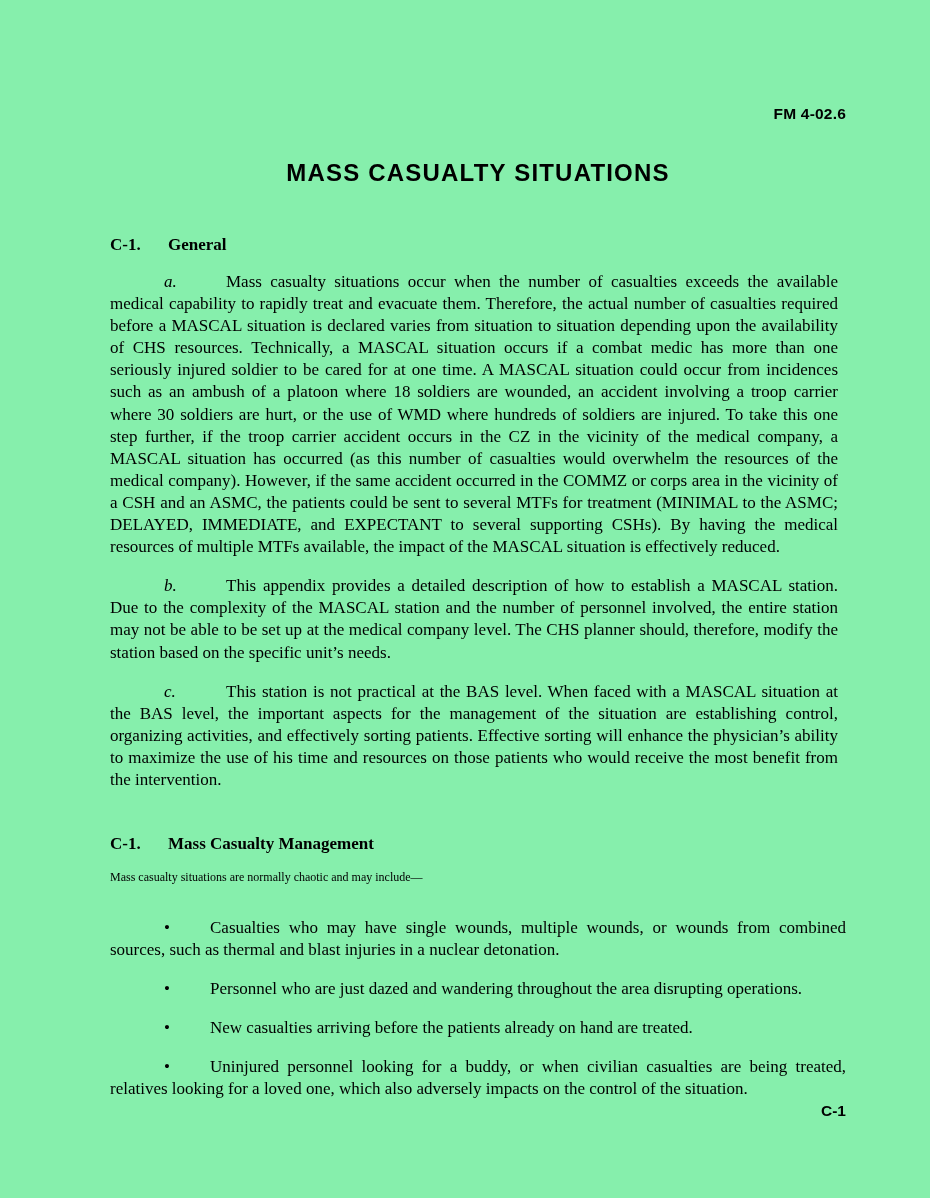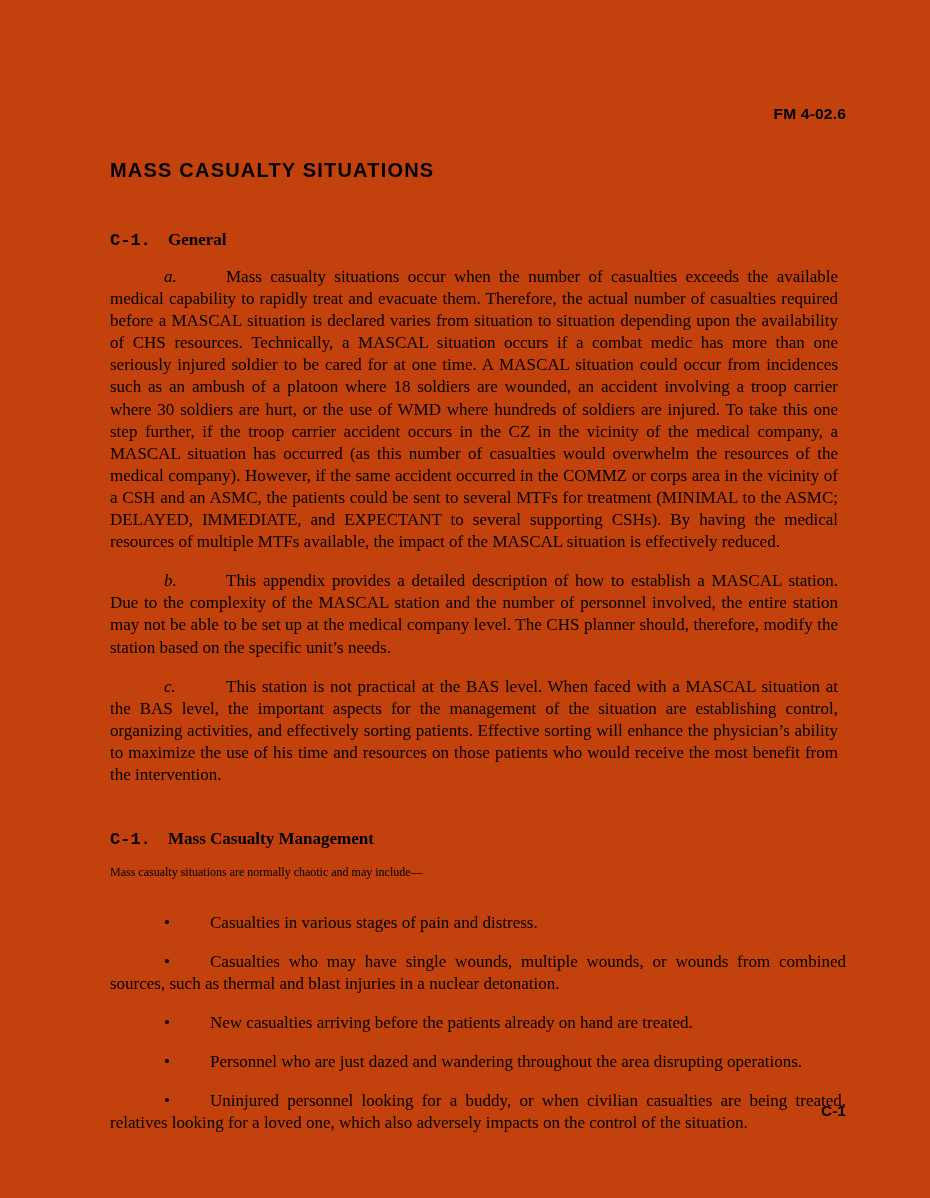--- a/index.html
+++ b/index.html
@@ -9,56 +9,55 @@
   }
   body {
     font-family: "Liberation Serif", serif;
     color: #000000;
   }
   .page {
     position: relative;
     width: 930px;
     height: 1198px;
     margin: 0 auto;
-    background: #c2410c;
+    background: #86efac;
     box-sizing: border-box;
     padding: 105px 84px 40px 110px;
   }
   .doc-number {
     text-align: right;
     font-family: "Liberation Sans", sans-serif;
     font-weight: bold;
     font-size: 15.5px;
     letter-spacing: 0.2px;
     margin: 0 0 36px 0;
   }
   .appendix-label {
     text-align: center;
     font-family: "Liberation Sans", sans-serif;
     font-size: 16px;
     letter-spacing: 0.6px;
     margin: 0 0 26px 0;
   }
   .appendix-title {
-    text-align: left;
+    text-align: center;
     font-family: "Liberation Sans", sans-serif;
     font-weight: bold;
-    font-size: 20px;
+    font-size: 24px;
     letter-spacing: 1.2px;
     margin: 13px 0 48px 0;
   }
   .section-head {
     font-weight: bold;
     font-size: 17px;
     margin: 0 0 16px 0;
   }
   .section-head .num {
     display: inline-block;
     width: 58px;
-    font-family: Liberation Mono, monospace;
   }
   .para {
     font-size: 17px;
     line-height: 1.30;
     text-align: justify;
     margin: 0 8px 17px 0;
     text-indent: 0;
   }
   .para .lead {
     display: inline-block;
@@ -127,35 +126,32 @@
   <div class="spacer-md"></div>
 
   <div class="section-head">
     <span class="num">C-1.</span><span>Mass Casualty Management</span>
   </div>
 
   <p class="intro-line">Mass casualty situations are normally chaotic and may include—</p>
 
   <div class="spacer-sm"></div>
 
-  <p class="bullet-block">
-    <span class="dot">•</span><span>Casualties in various stages of pain and distress.</span>
-  </p>
 
   <p class="bullet-block">
     <span class="dot">•</span><span>Casualties who may have single wounds, multiple wounds, or wounds from combined sources, such as thermal and blast injuries in a nuclear detonation.</span>
   </p>
 
 
   <p class="bullet-block">
-    <span class="dot">•</span><span>New casualties arriving before the patients already on hand are treated.</span>
+    <span class="dot">•</span><span>Personnel who are just dazed and wandering throughout the area disrupting operations.</span>
   </p>
 
   <p class="bullet-block">
-    <span class="dot">•</span><span>Personnel who are just dazed and wandering throughout the area disrupting operations.</span>
+    <span class="dot">•</span><span>New casualties arriving before the patients already on hand are treated.</span>
   </p>
 
   <p class="bullet-block">
     <span class="dot">•</span><span>Uninjured personnel looking for a buddy, or when civilian casualties are being treated, relatives looking for a loved one, which also adversely impacts on the control of the situation.</span>
   </p>
 
   <div class="page-footer">C-1</div>
 
 </div>
 

